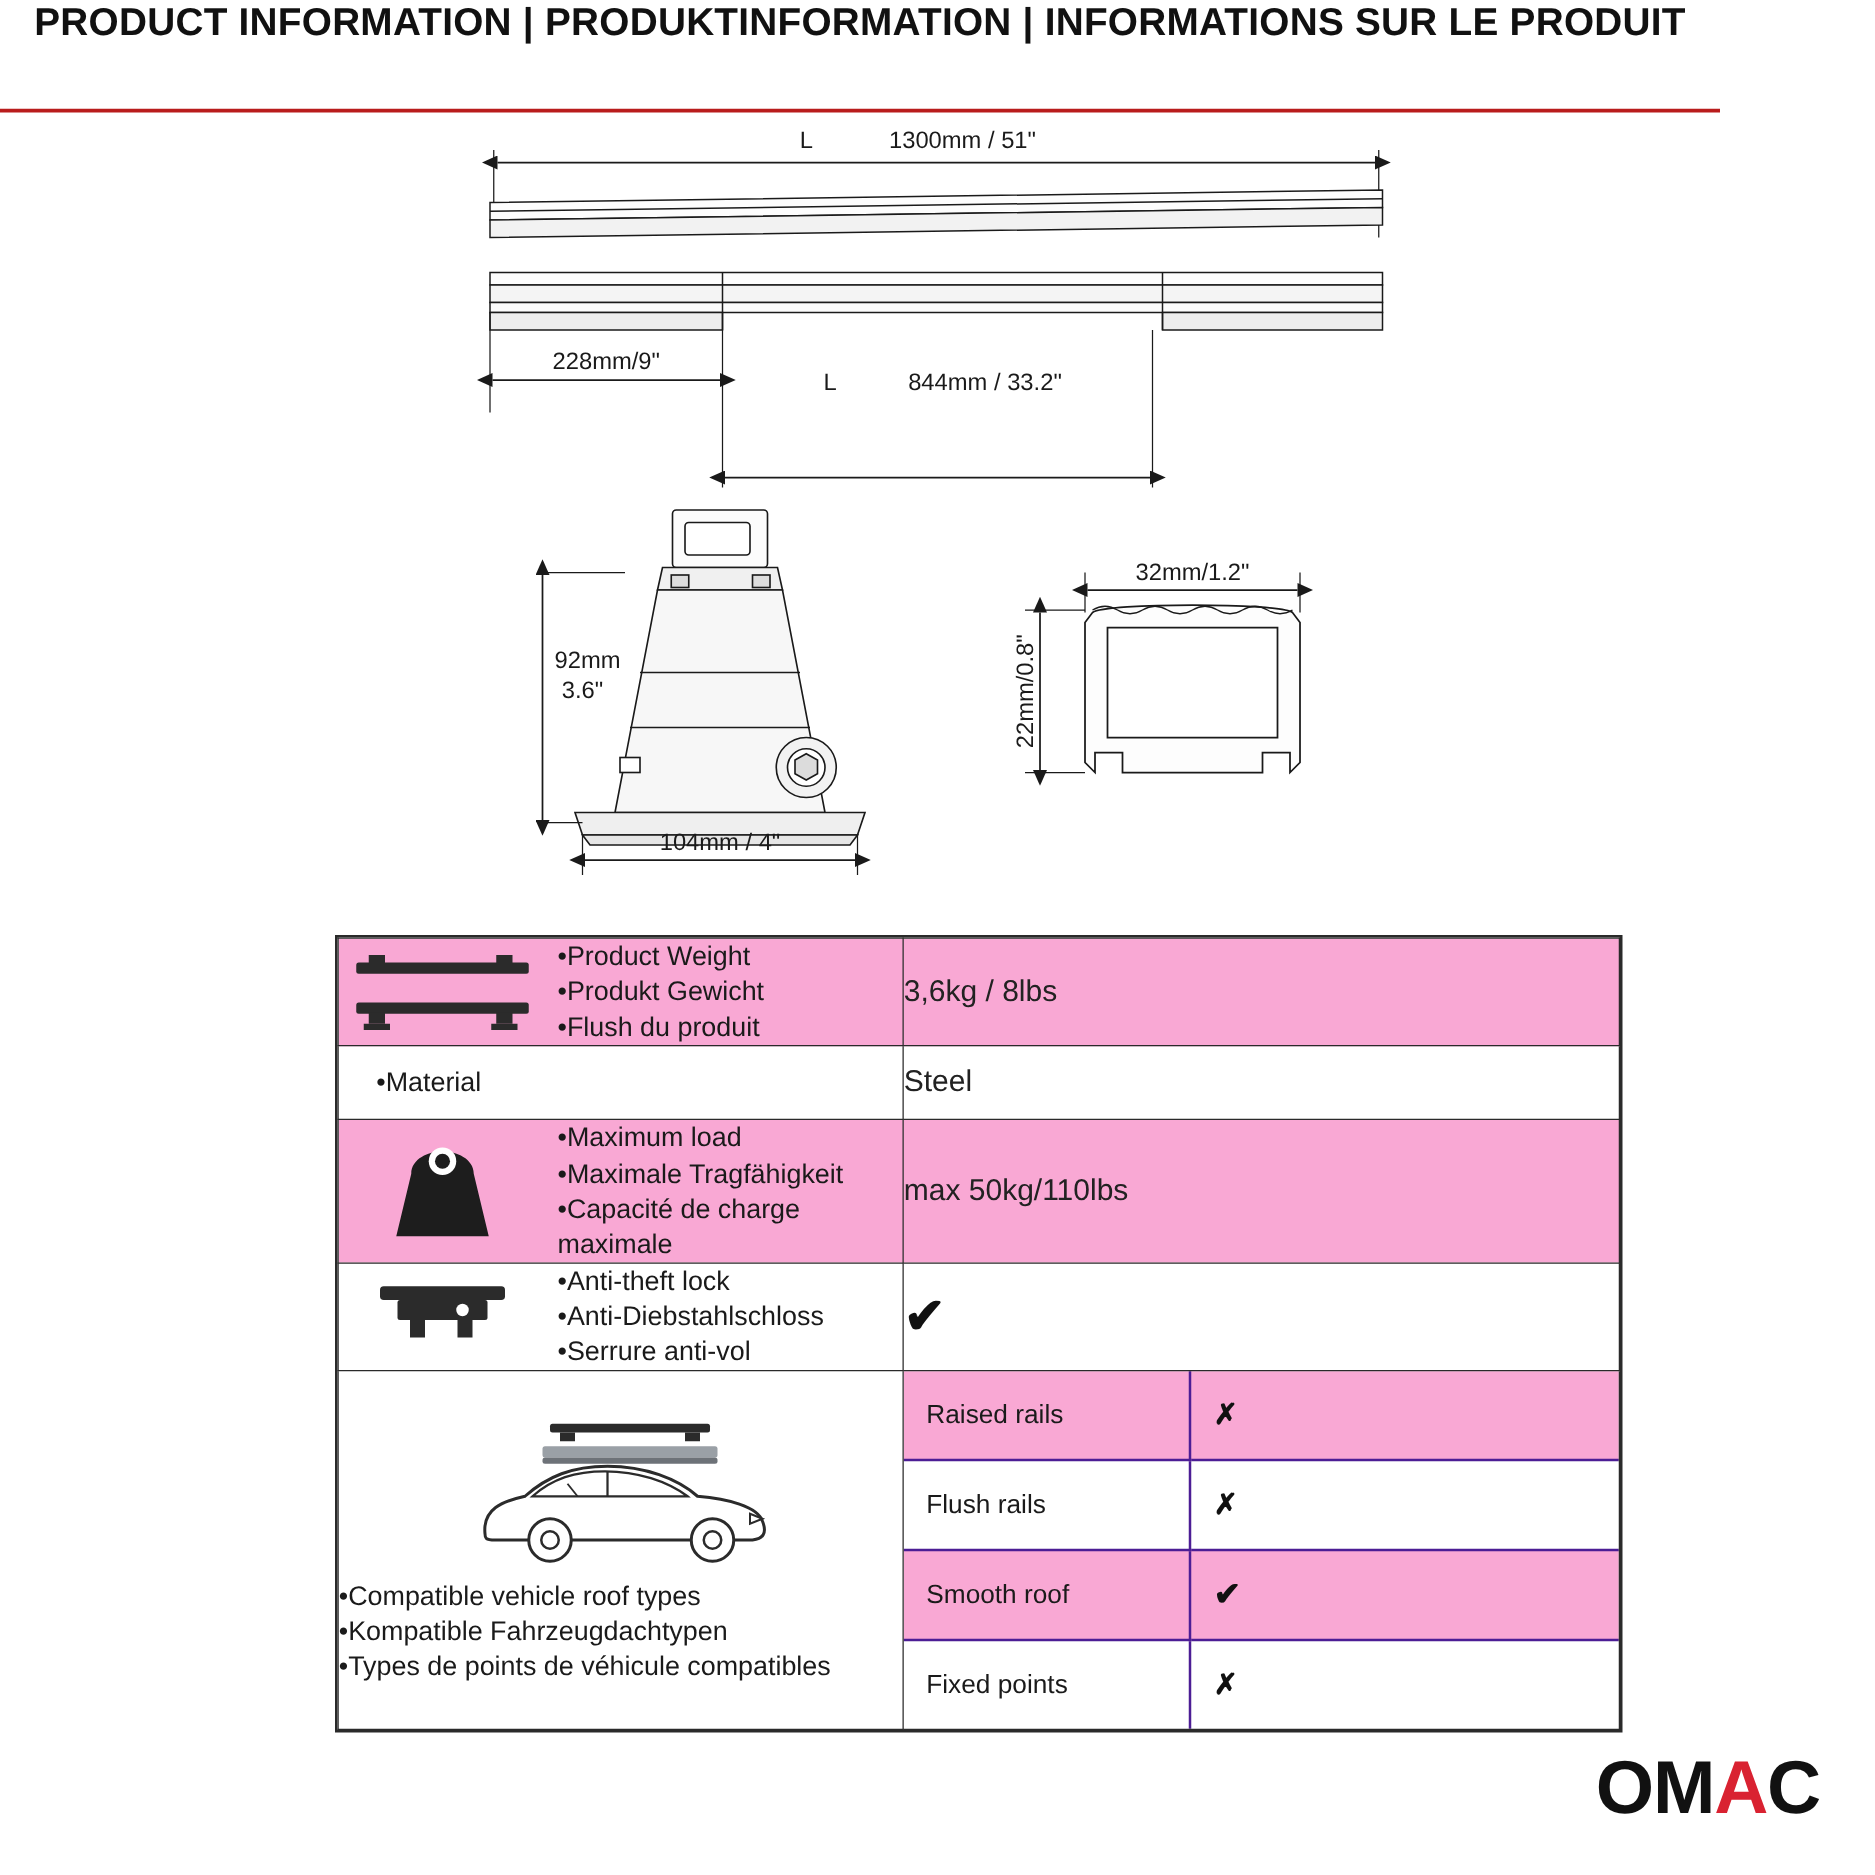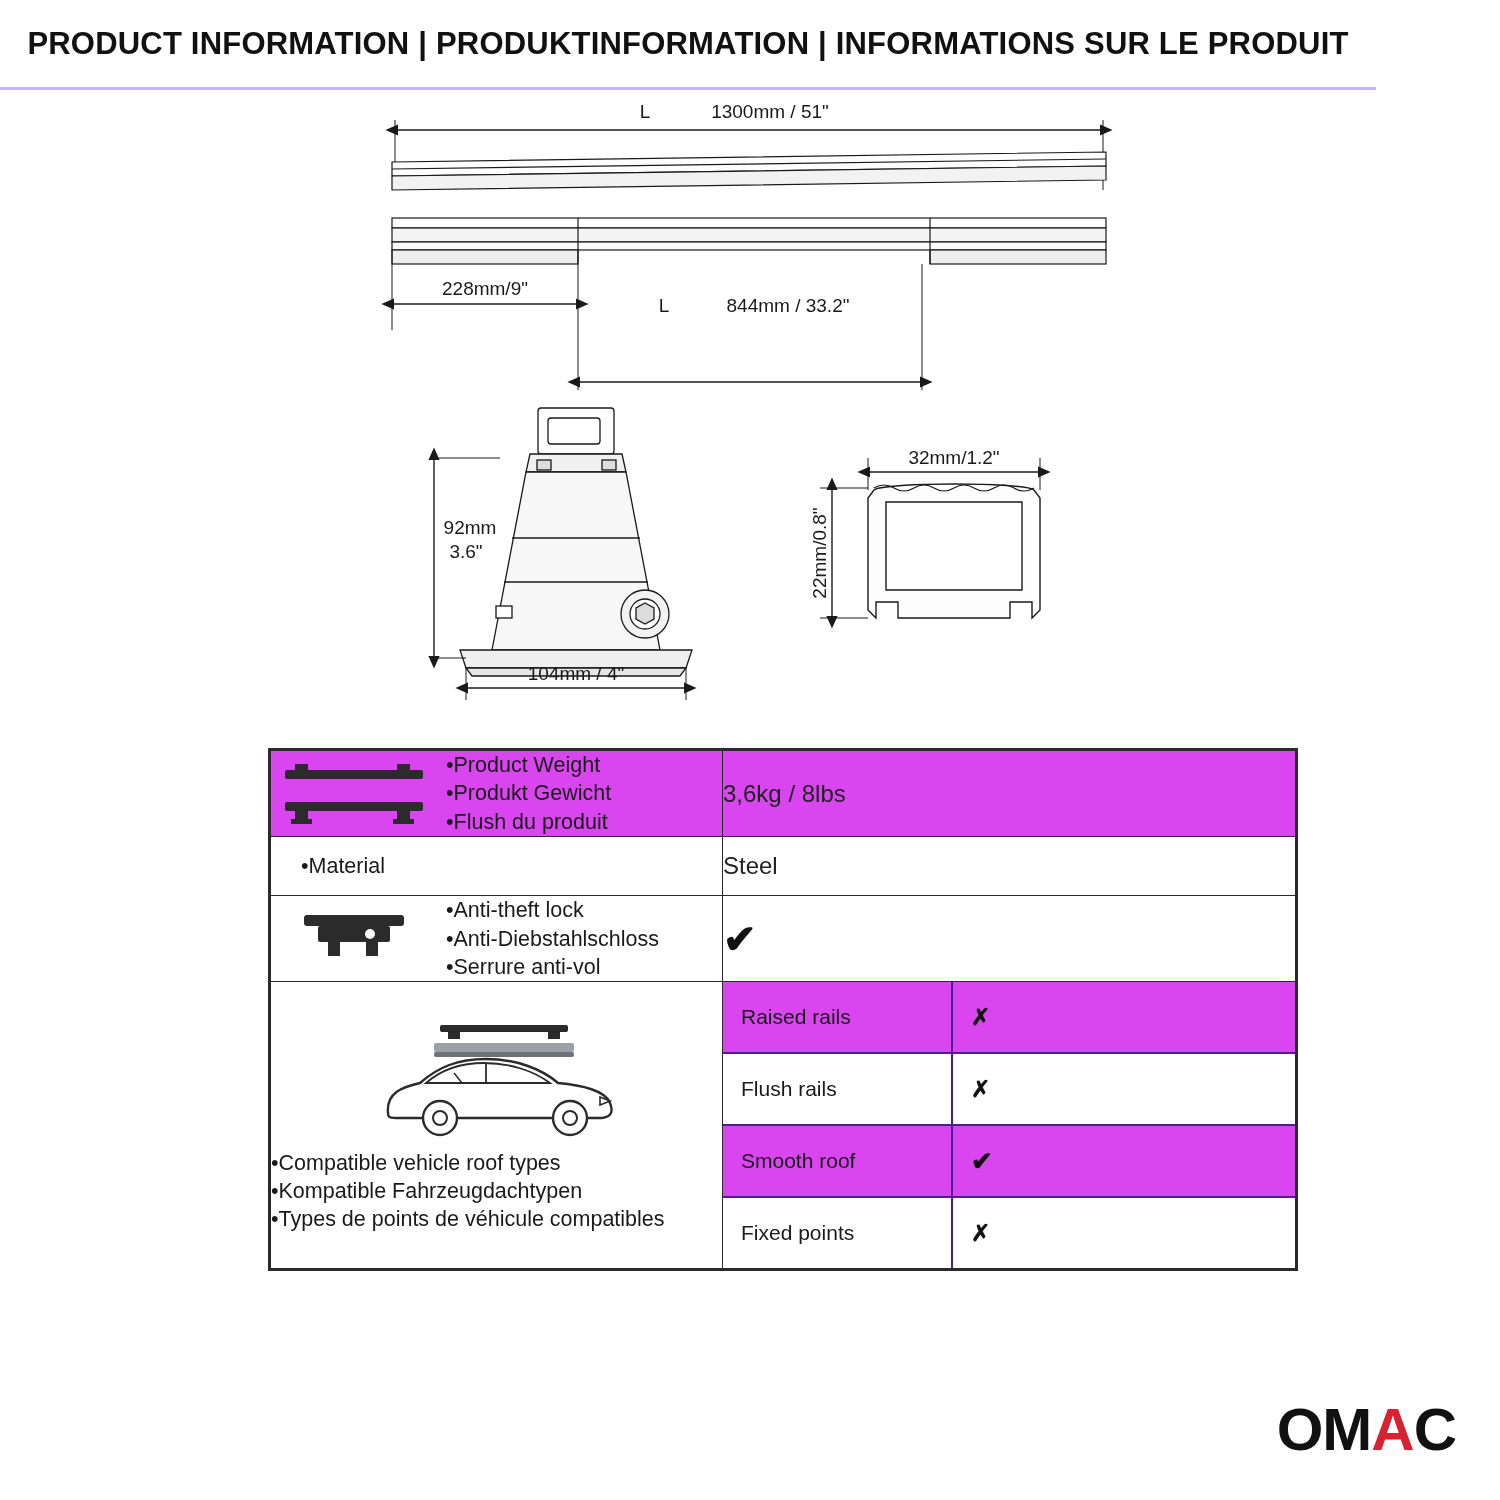--- a/index.html
+++ b/index.html
@@ -22,23 +22,22 @@
   }
 
   
   .header {
     position: absolute;
     left: 0;
     top: 0;
     width: 1376px;
     height: 90px;
     display: flex;
-    align-items: center;
     justify-content: center;
-    border-bottom: 3px solid #c4b5fd;
+    border-bottom: 3px solid #b91c1c;
     box-sizing: border-box;
   }
   .header-title {
     font-size: 31px;
     font-weight: bold;
     letter-spacing: 0.2px;
     white-space: nowrap;
     color: #111;
   }
 
@@ -83,21 +82,21 @@
     width: 452px;
     padding: 10px 14px;
     box-sizing: border-box;
   }
   .cell-right {
     padding: 10px 22px;
     font-size: 24px;
     color: #222;
   }
   .shade {
-    background: #d946ef;
+    background: #f9a8d4;
   }
   .label-lines {
     font-size: 21.5px;
     line-height: 1.32;
     color: #1a1a1a;
   }
   .row-flex {
     display: flex;
     align-items: center;
     gap: 10px;
@@ -318,20 +317,39 @@
         <td class="cell-left">
           <div class="row-flex" style="min-height:58px;">
             <div class="label-lines" style="padding-left:30px;text-align:right;">
               <div>•Material</div>
             </div>
           </div>
         </td>
         <td class="cell-right">Steel</td>
       </tr>
 
+      <tr>
+        <td class="cell-left shade">
+          <div class="row-flex">
+            <div class="icon-box">
+              <svg width="110" height="88" viewBox="0 0 110 88">
+                <path d="M30,30 C30,18 44,12 55,12 C66,12 80,18 80,30 L92,80 L18,80 Z" fill="#1d1d1d"></path>
+                <circle cx="55" cy="20" r="11" fill="#ffffff"></circle>
+                <circle cx="55" cy="20" r="6" fill="#1d1d1d"></circle>
+              </svg>
+            </div>
+            <div class="label-lines">
+              <div>•Maximum load</div>
+              <div>•Maximale Tragfähigkeit</div>
+              <div>•Capacité de charge maximale</div>
+            </div>
+          </div>
+        </td>
+        <td class="cell-right shade">max 50kg/110lbs</td>
+      </tr>
 
       <tr>
         <td class="cell-left">
           <div class="row-flex">
             <div class="icon-box">
               <svg width="120" height="72" viewBox="0 0 120 72">
                 <rect x="10" y="12" width="100" height="11" rx="3" fill="#2b2b2b"></rect>
                 <rect x="24" y="23" width="72" height="16" rx="2" fill="#2b2b2b"></rect>
                 <circle cx="76" cy="31" r="5" fill="#ffffff"></circle>
                 <rect x="34" y="39" width="12" height="14" fill="#2b2b2b"></rect>

